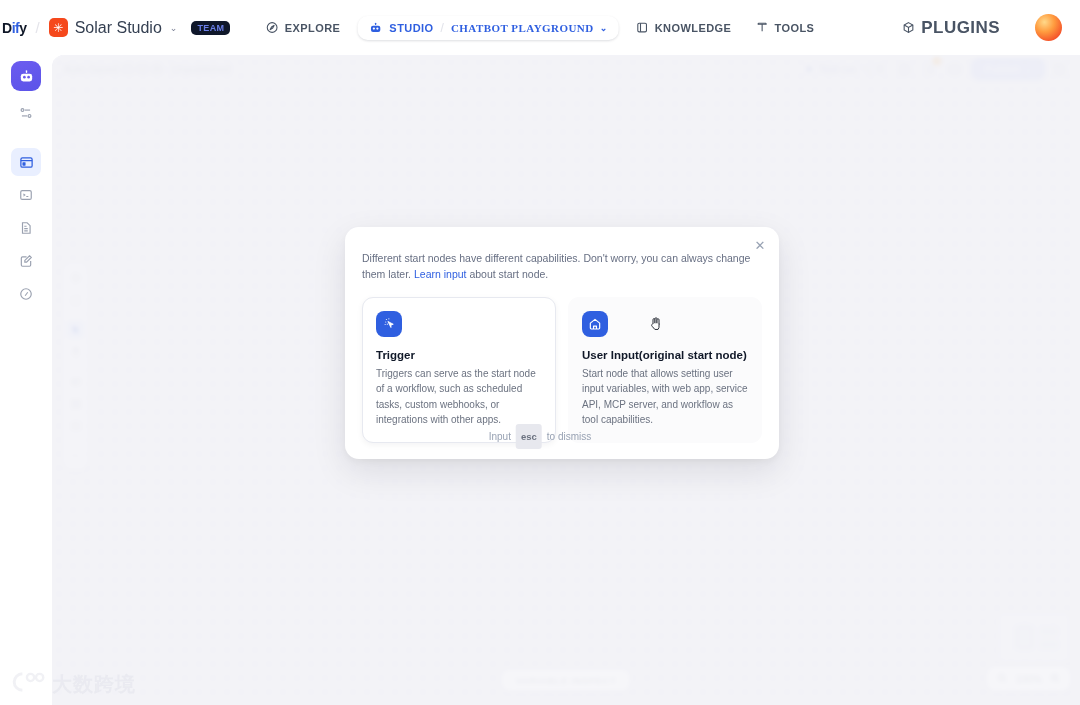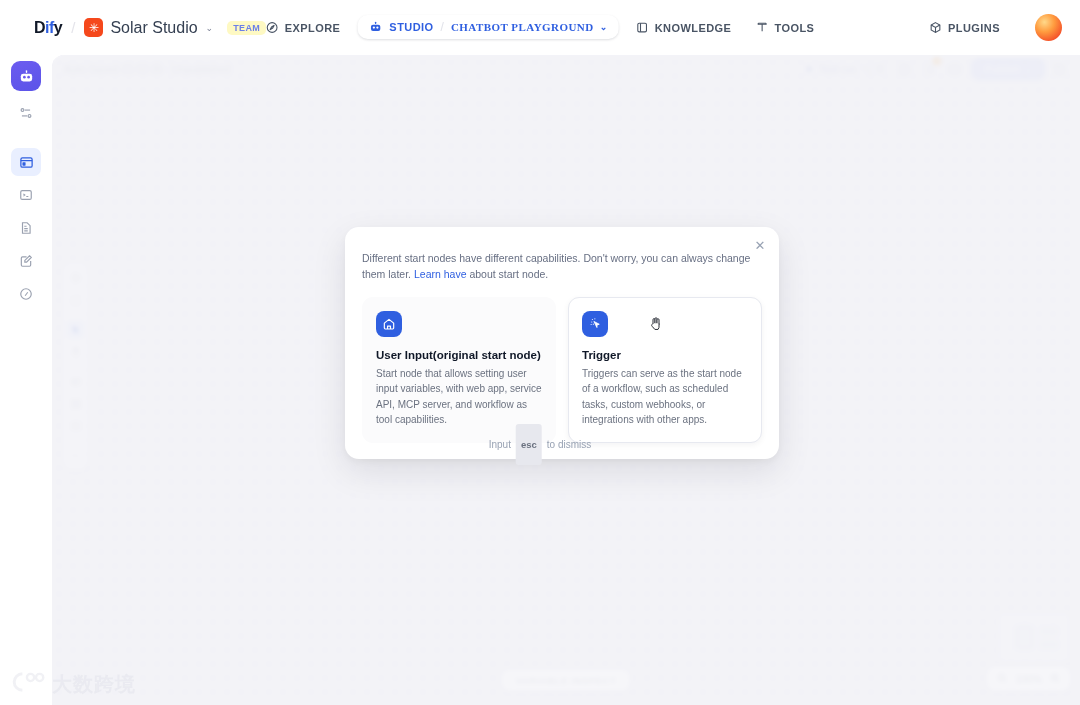--- a/index.html
+++ b/index.html
@@ -13,63 +13,63 @@
   #app { position: relative; width: 1080px; height: 705px; background: #fff; }
 
   
   .header {
     position: absolute; top: 0; left: 0; width: 1080px; height: 55px;
     background: #ffffff;
     display: flex; align-items: center;
     z-index: 40;
   }
   .logo {
-    margin-left: 34px;
-    font-size: 16px; font-weight: bold; letter-spacing: -0.5px;
+    margin-left: 2px;
+    font-size: 14px; font-weight: bold; letter-spacing: -0.5px;
     color: #101828;
   }
   .logo .blue { color: #2f5fe0; }
   .hdr-sep { color: #e4e4ea; margin: 0 9px; font-size: 15px; }
   .app-chip { display: flex; align-items: center; gap: 7px; }
   .app-avatar {
     width: 19px; height: 19px; border-radius: 5px; background: #f5481c;
     display: flex; align-items: center; justify-content: center;
     color: #fff; font-size: 12px; line-height: 1;
   }
   .app-name { font-size: 16px; color: #354052; }
   .chev { font-size: 9px; color: #7b8196; margin-left: 1px; }
   .team-badge {
-    margin-left: 7px; background: #fef9c3; color: #6b7fe8;
+    margin-left: 7px; background: #0f172a; color: #6b7fe8;
     font-size: 9px; font-weight: bold; letter-spacing: .4px;
     padding: 2px 6px; border-radius: 5px;
   }
 
   .nav {
     position: absolute; left: 50%; transform: translateX(-50%);
-    display: flex; align-items: flex-start; gap: 2px;
+    display: flex; align-items: flex-end; gap: 2px;
   }
   .nav-item {
     display: flex; align-items: center; gap: 6px;
     padding: 6px 11px; border-radius: 9px;
     font-size: 11px; font-weight: bold; letter-spacing: .45px;
     color: #495464; white-space: nowrap;
   }
   .nav-pill {
     display: flex; align-items: center; gap: 7px;
     background: #fff; border-radius: 10px;
     box-shadow: 0 1px 3px rgba(16,24,40,.09), 0 1px 2px rgba(16,24,40,.05);
     padding: 5px 11px; margin: 0 4px;
   }
   .nav-pill .act { color: #2f5fe0; }
   .nav-pill .vsep { color: #e0e2e9; font-size: 12px; }
   .nav-ic { display: inline-flex; }
   .plugins {
     position: absolute; right: 80px;
     display: flex; align-items: center; gap: 6px;
-    font-size: 11px; font-weight: bold; letter-spacing: .45px; color: #495464;
+    font-size: 17px; font-weight: bold; letter-spacing: .45px; color: #495464;
   }
   .avatar {
     position: absolute; right: 18px; width: 27px; height: 27px; border-radius: 50%;
     background: radial-gradient(circle at 35% 30%, #ffd98a 0%, #ff9c3f 38%, #f5562b 75%, #e8401f 100%);
   }
 
   
   .rail {
     position: absolute; top: 55px; left: 0; width: 52px; height: 650px;
     background: #ffffff;
@@ -238,21 +238,21 @@
   .card-desc {
     margin-top: 5px; font-size: 10px; line-height: 1.55; color: #6b7280;
   }
   .dismiss {
     position: absolute; left: 50%; transform: translateX(-50%);
     top: 424px; z-index: 60;
     font-size: 10px; color: #98a2b3; display: flex; align-items: center; gap: 5px;
   }
   .kbd {
     background: #e7e8ee; color: #6b7280; border-radius: 3px;
-    padding: 15px 5px; font-size: 9.5px; font-weight: bold;
+    padding: 7px 5px; font-size: 9.5px; font-weight: bold;
   }
   .cursor-hand {
     position: absolute; left: 648px; top: 315px; z-index: 70;
     color: #3b3f4a;
   }
 
   
   .watermark {
     position: absolute; left: 6px; bottom: 6px; z-index: 80;
     display: flex; align-items: center; gap: 6px; opacity: .45;
@@ -520,44 +520,44 @@
       </span>
     </div>
   </div>
 
   <div class="overlay"></div>
 
   <div class="modal">
     <div class="modal-close">✕</div>
     <div class="modal-sub">
       <span>Different start nodes have different capabilities. Don't worry, you can always change them later.</span>
-      <a href="#">Learn have</a><span> about start node.</span>
+      <a href="#">Learn input</a><span> about start node.</span>
     </div>
 
     <div class="cards">
+      <div class="card hover">
+        <div class="card-icon">
+          <svg width="15" height="15" viewBox="0 0 24 24" fill="none" stroke="#ffffff" stroke-width="1.8" stroke-linecap="round">
+            <path d="M10 9l8 4.2-3.6 1-.1 3.6z" fill="#ffffff" stroke="#ffffff" stroke-width="1.4"></path>
+            <path d="M7 5.5v.01M11 4.5v.01M6 9.5v.01M8.5 13v.01M5 13.5v.01"></path>
+          </svg>
+        </div>
+        <div class="card-title">Trigger</div>
+        <div class="card-desc">Triggers can serve as the start node of a workflow, such as scheduled tasks, custom webhooks, or integrations with other apps.</div>
+      </div>
+
       <div class="card">
         <div class="card-icon">
           <svg width="14" height="14" viewBox="0 0 24 24" fill="none" stroke="#ffffff" stroke-width="2" stroke-linejoin="round">
             <path d="M4 10.5L12 4l8 6.5V19a1.5 1.5 0 0 1-1.5 1.5h-13A1.5 1.5 0 0 1 4 19z"></path>
             <path d="M9.5 20.5v-5h5v5"></path>
           </svg>
         </div>
         <div class="card-title">User Input(original start node)</div>
         <div class="card-desc">Start node that allows setting user input variables, with web app, service API, MCP server, and workflow as tool capabilities.</div>
-      </div>
-
-      <div class="card hover">
-        <div class="card-icon">
-          <svg width="15" height="15" viewBox="0 0 24 24" fill="none" stroke="#ffffff" stroke-width="1.8" stroke-linecap="round">
-            <path d="M10 9l8 4.2-3.6 1-.1 3.6z" fill="#ffffff" stroke="#ffffff" stroke-width="1.4"></path>
-            <path d="M7 5.5v.01M11 4.5v.01M6 9.5v.01M8.5 13v.01M5 13.5v.01"></path>
-          </svg>
-        </div>
-        <div class="card-title">Trigger</div>
-        <div class="card-desc">Triggers can serve as the start node of a workflow, such as scheduled tasks, custom webhooks, or integrations with other apps.</div>
       </div>
     </div>
   </div>
 
   <div class="dismiss">
     <span>Input</span>
     <span class="kbd">esc</span>
     <span>to dismiss</span>
   </div>
 

